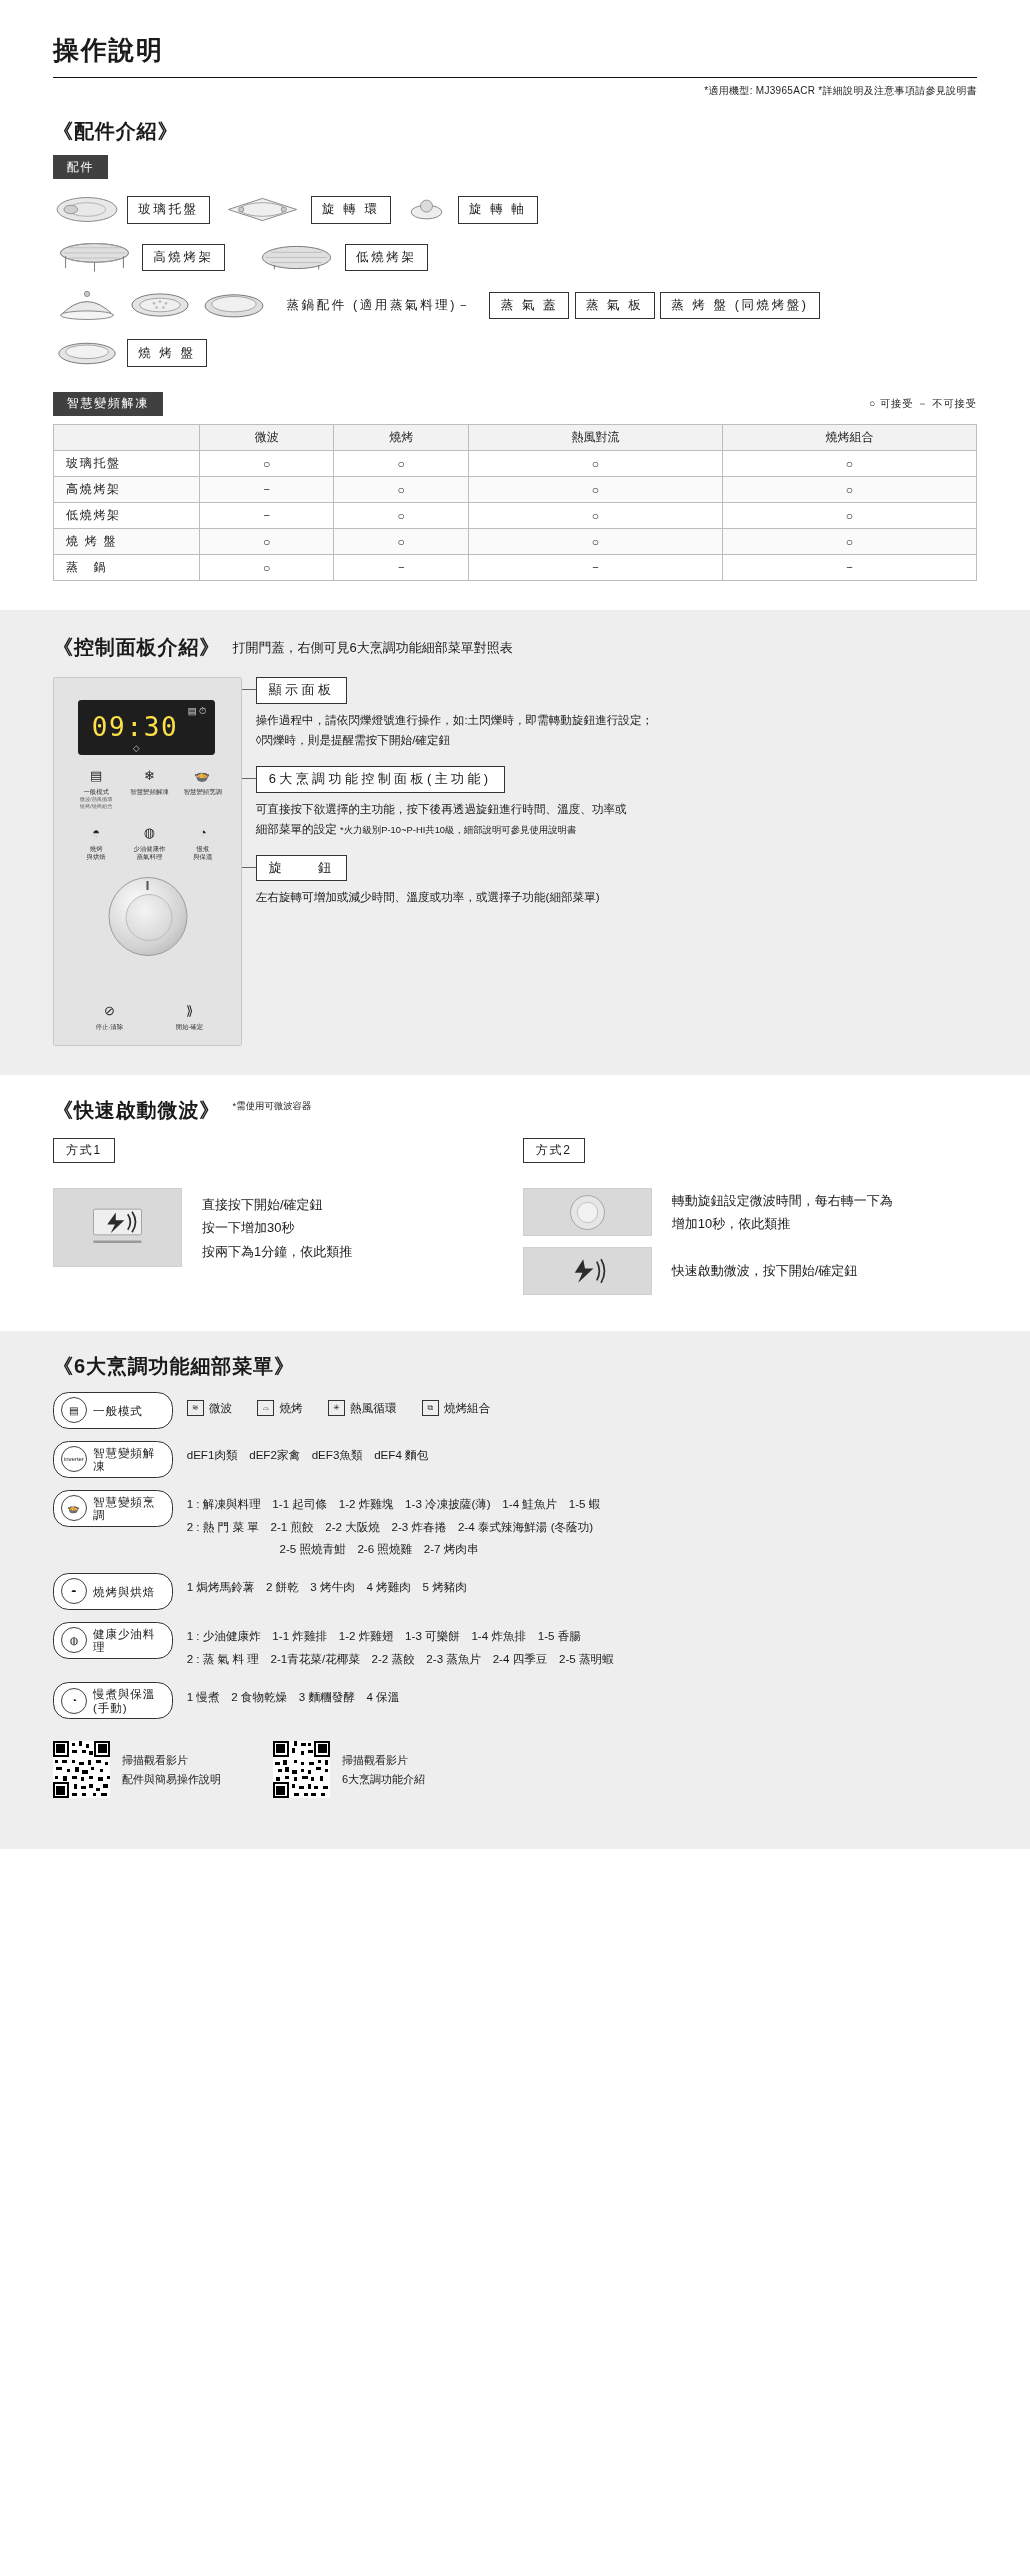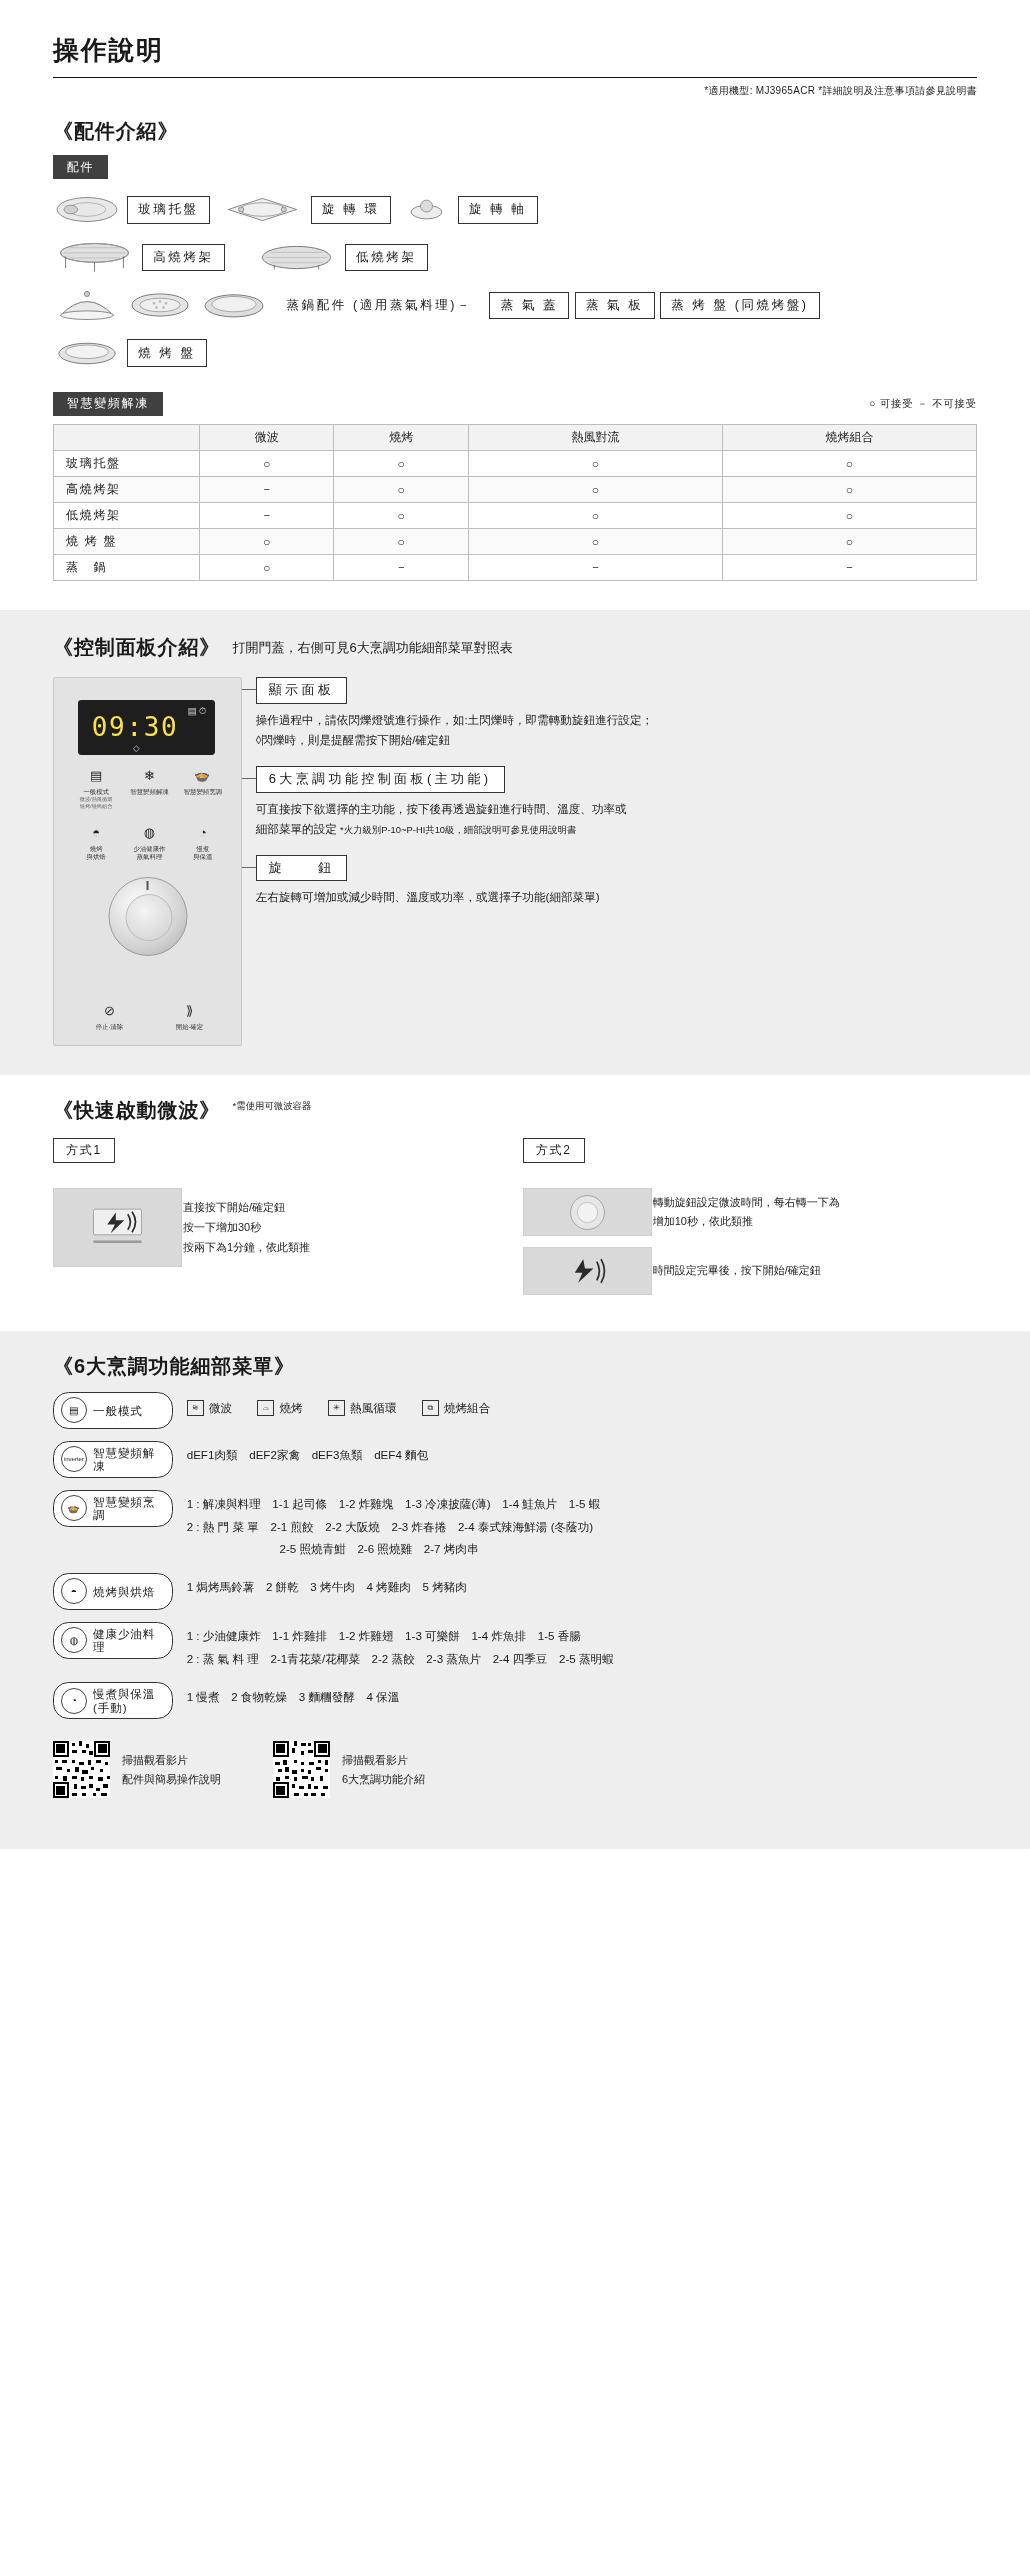--- a/index.html
+++ b/index.html
@@ -123,21 +123,21 @@
   .qs-tag {
     display:inline-block; border:0.9px solid #333; background:#fff; font-size:12px;
     padding:3.4px 12px; letter-spacing:1.7px; margin-bottom:25px;
   }
   .qs-row { display:flex; align-items:center; margin-bottom:10.3px; }
   .qs-box {
     width:129px; height:79px; background:#d9d9d9; display:flex; align-items:center;
     justify-content:center; flex:none; border:0.9px solid #cfcfcf;
   }
   .qs-box.sm { height:48px; }
-  .qs-text { font-size:11px; line-height:1.8; padding-left:1px; }
+  .qs-text { font-size:13px; line-height:1.8; padding-left:20px; }
 
   
   .menu-row { display:flex; align-items:flex-start; margin-top:12px; }
   .menu-btn {
     width:120px; flex:none; display:flex; align-items:center;
     border:0.9px solid #333; border-radius:15.5px; padding:4.3px 6.9px; background:#fff;
   }
   .menu-btn .mico {
     width:26px; height:26px; border-radius:50%; border:0.9px solid #444; flex:none;
     display:flex; align-items:center; justify-content:center; font-size:10.3px; background:#fff;
@@ -483,21 +483,21 @@
           </div>
         </div>
         <div class="qs-row">
           <div class="qs-box sm">
             <svg width="39" height="34" viewBox="0 0 46 40">
                 <path d="M18 6 L8 22 L17 22 L12 34 L30 17 L20 17 Z" fill="#2b2b2b"></path>
                 <path d="M34 9 q6 11 0 22" stroke="#2b2b2b" fill="none" stroke-width="2"></path>
                 <path d="M39 6 q8 14 0 28" stroke="#2b2b2b" fill="none" stroke-width="2"></path>
               </svg>
           </div>
-          <div class="qs-text">時間設定完畢後，按下開始/確定鈕</div>
+          <div class="qs-text">快速啟動微波，按下開始/確定鈕</div>
         </div>
       </div>
     </div>
   </div>
 
   <div class="sec sec-gray" style="padding-top:22px;padding-bottom:17px;">
     <h2 class="sec-title">《6大烹調功能細部菜單》</h2>
 
     
     <div class="menu-row">

